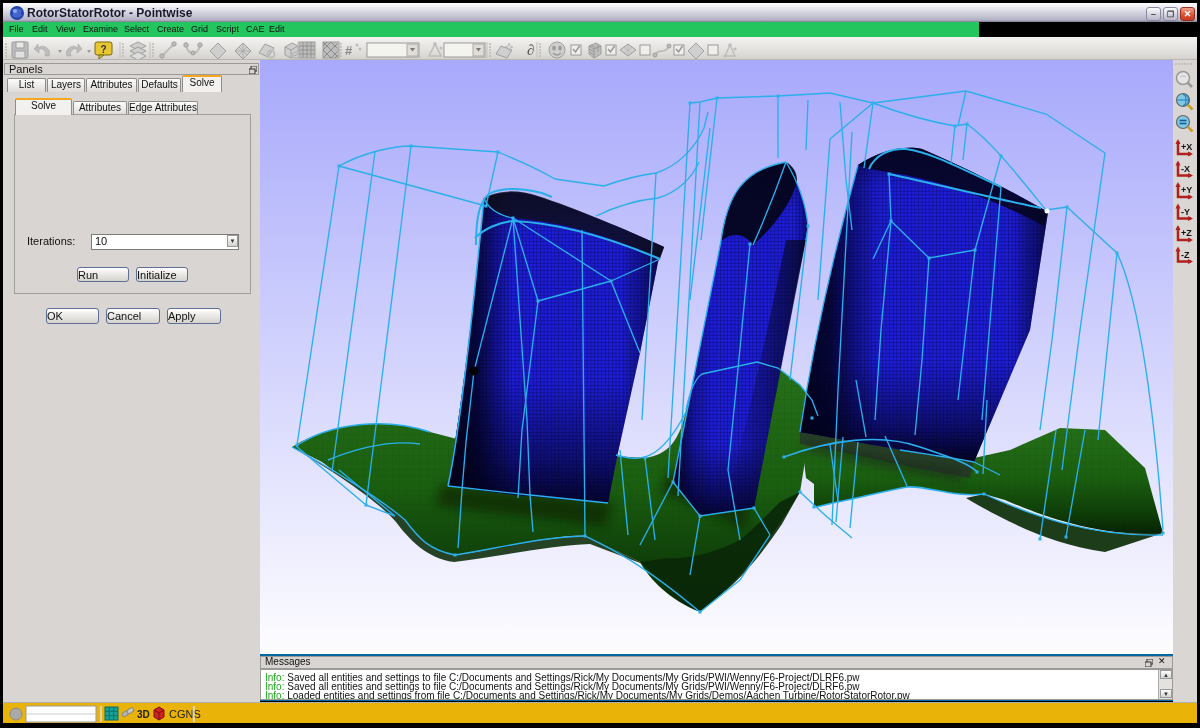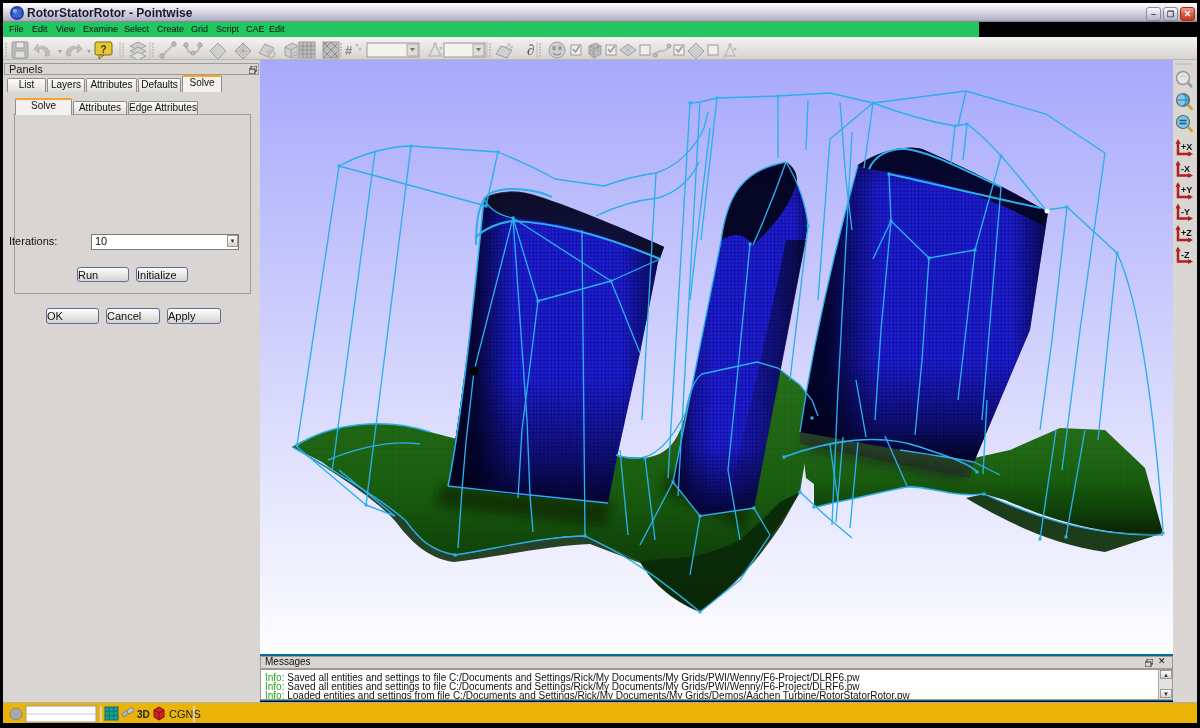--- a/index.html
+++ b/index.html
@@ -254,21 +254,21 @@
     </div>
     <div class="abs tab" style="left:4px;top:18px;width:39px;height:14px;">List</div>
     <div class="abs tab" style="left:44px;top:18px;width:38px;height:14px;">Layers</div>
     <div class="abs tab" style="left:83px;top:18px;width:51px;height:14px;">Attributes</div>
     <div class="abs tab" style="left:135px;top:18px;width:43px;height:14px;">Defaults</div>
     <div class="abs tab active" style="left:179px;top:15px;width:40px;height:17px;">Solve</div>
     <div class="abs tab active" style="left:12px;top:38px;width:57px;height:17px;">Solve</div>
     <div class="abs tab" style="left:70px;top:41px;width:54px;height:14px;">Attributes</div>
     <div class="abs tab" style="left:125px;top:41px;width:70px;height:14px;">Edge Attributes</div>
     <div class="abs" id="pane"></div>
-    <div class="abs" style="left:6px;top:175px;z-index:4;">Iterations:</div>
+    <div class="abs" style="left:24px;top:175px;z-index:4;">Iterations:</div>
     <div class="abs" style="left:88px;top:174px;width:148px;height:16px;background:#fff;border:1px solid #7b7b7b;font-size:11px;padding-left:3px;z-index:4;">10</div>
     <div class="abs" style="left:224px;top:175px;width:11px;height:12px;border:1px solid #999;background:linear-gradient(180deg,#fefefe,#d4d2cc);font-size:6px;text-align:center;line-height:11px;z-index:5;color:#333;">▼</div>
     <div class="abs xpbtn" style="left:74px;top:207px;width:52px;height:15px;">Run</div>
     <div class="abs xpbtn" style="left:133px;top:207px;width:52px;height:15px;">Initialize</div>
     <div class="abs xpbtn" style="left:43px;top:248px;width:53px;height:16px;">OK</div>
     <div class="abs xpbtn" style="left:103px;top:248px;width:54px;height:16px;">Cancel</div>
     <div class="abs xpbtn" style="left:164px;top:248px;width:54px;height:16px;">Apply</div>
   </div>
 
   <div class="abs" id="viewport">

